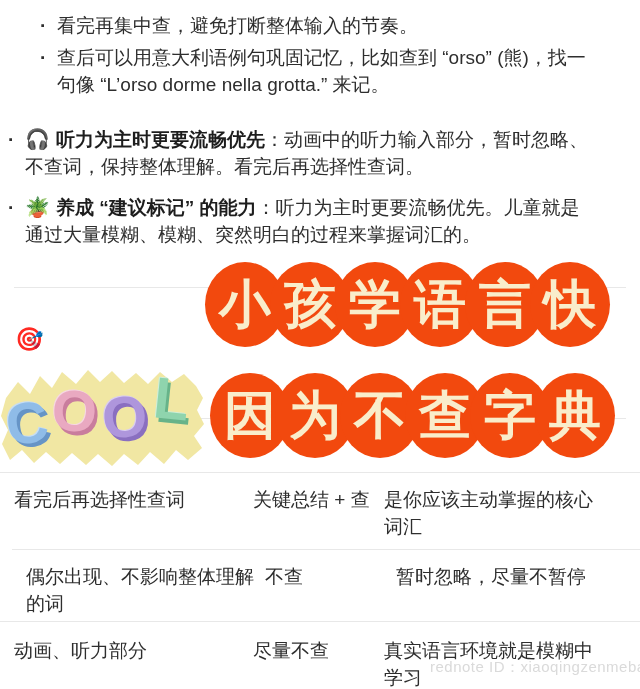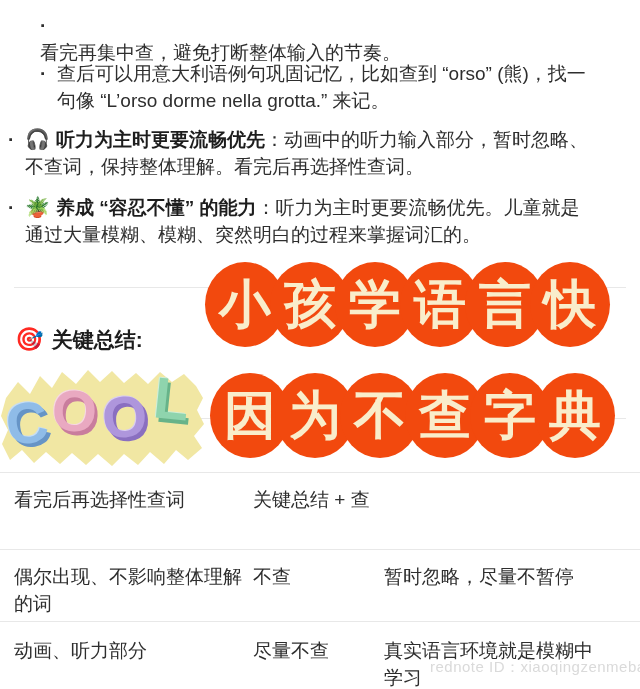--- a/index.html
+++ b/index.html
@@ -6,22 +6,22 @@
   html,body { background:#fff; }
   .page {
     position:relative; width:640px; height:689px; overflow:hidden;
     font-family:"Liberation Sans", sans-serif;
     font-size:19px; line-height:27px;
   }
   
   .bullet { position:absolute; display:flex; align-items:flex-start; }
   .bullet .dot { flex:0 0 17px; font-weight:bold; }
   .bullet .dot::before { content:"·"; }
-  .sub1 { left:40px; top:12px; width:585px;flex-direction:column; }
-  .sub2 { left:40px; top:60px; width:562px; }
+  .sub1 { left:40px; top:12px; width:585px; }
+  .sub2 { left:40px; top:44px; width:562px; }
   .sub2 .content { width:545px; }
   .main1 { left:8px; top:126px; width:630px; }
   .main2 { left:8px; top:194px; width:630px; }
   .main1 .content, .main2 .content { width:572px; }
   .emoji { font-size:20px; margin-right:6px; }
   .bullet b { font-weight:bold; color:#1d1d1d; }
   
   .divider { position:absolute; left:14px; width:612px; height:0; border-top:1px solid #e8e8e8; z-index:0; }
   .div1 { top:287px; }
   .div2 { top:418px; }
@@ -48,21 +48,21 @@
   .cl2 { left:102px;top:20px; transform:rotate(-4deg); text-shadow:3px 4px 0 #8a6fc0, -1px -1px 0 #d9cdf0; }
   .cl3 { left:154px;top:2px;  transform:rotate(6deg);  text-shadow:3px 4px 0 #67b389, -1px -1px 0 #cdeeda; }
   
   .table { position:absolute; left:0; top:472px; width:640px; z-index:1; }
   .trow {
     display:grid; grid-template-columns:239px 131px 234px;
     border-top:1px solid #e8e8e8;
     padding:13px 0 0 14px;
   }
   .trow.r1 { min-height:77px; }
-  .trow.r2 { min-height:72px; }
+  .trow.r2 { min-height:72px;margin-left:12px; }
   .trow.r3 { min-height:68px; padding-top:15px; }
   .tcell { padding-right:10px; }
   
   .watermark {
     position:absolute; left:430px; top:653px; z-index:0;
     font-size:15px; color:#dadada; letter-spacing:0.5px; white-space:nowrap;
   }
 </style>
 </head>
 <body>
@@ -77,29 +77,28 @@
     <span class="dot"></span>
     <div class="content">查后可以用意大利语例句巩固记忆，比如查到 “orso” (熊)，找一句像 “L’orso dorme nella grotta.” 来记。</div>
   </div>
 
   <div class="bullet main1">
     <span class="dot"></span>
     <div class="content"><span class="emoji">🎧</span><b>听力为主时更要流畅优先</b><span>：动画中的听力输入部分，暂时忽略、不查词，保持整体理解。看完后再选择性查词。</span></div>
   </div>
   <div class="bullet main2">
     <span class="dot"></span>
-    <div class="content"><span class="emoji">🪴</span><b>养成 “容忍不懂” 的能力</b><span>：听力为主时更要流畅优先。儿童就是通过大量模糊、模糊、突然明白的过程来掌握词汇的。</span></div>
+    <div class="content"><span class="emoji">🪴</span><b>养成 “建议标记” 的能力</b><span>：听力为主时更要流畅优先。儿童就是通过大量模糊、模糊、突然明白的过程来掌握词汇的。</span></div>
   </div>
 
   <div class="divider div1"></div>
   <div class="divider div2"></div>
 
   <div class="heading">
     <span class="emoji">🎯</span>
-    <span>关键总结:</span>
   </div>
 
   <div class="badge badge1">
     <span class="bchar" style="background: rgb(242, 73, 14); color: rgb(249, 237, 203);">小</span>
     <span class="bchar" style="background: rgb(242, 73, 14); color: rgb(249, 237, 203);">孩</span>
     <span class="bchar" style="background: rgb(242, 73, 14); color: rgb(249, 237, 203);">学</span>
     <span class="bchar" style="background: rgb(242, 73, 14); color: rgb(249, 237, 203);">语</span>
     <span class="bchar" style="background: rgb(242, 73, 14); color: rgb(249, 237, 203);">言</span>
     <span class="bchar" style="background: rgb(242, 73, 14); color: rgb(249, 237, 203);">快</span>
   </div>
@@ -120,20 +119,21 @@
     <span class="bchar" style="background: rgb(242, 73, 14); color: rgb(249, 237, 203);">不</span>
     <span class="bchar" style="background: rgb(242, 73, 14); color: rgb(249, 237, 203);">查</span>
     <span class="bchar" style="background: rgb(242, 73, 14); color: rgb(249, 237, 203);">字</span>
     <span class="bchar" style="background: rgb(242, 73, 14); color: rgb(249, 237, 203);">典</span>
   </div>
 
   <div class="table">
     <div class="trow r1">
       <div class="tcell">看完后再选择性查词</div>
       <div class="tcell">关键总结 + 查</div>
+      <div class="tcell">是你应该主动掌握的核心词汇</div>
     </div>
     <div class="trow r2">
       <div class="tcell">偶尔出现、不影响整体理解的词</div>
       <div class="tcell">不查</div>
       <div class="tcell">暂时忽略，尽量不暂停</div>
     </div>
     <div class="trow r3">
       <div class="tcell">动画、听力部分</div>
       <div class="tcell">尽量不查</div>
       <div class="tcell">真实语言环境就是模糊中学习</div>

